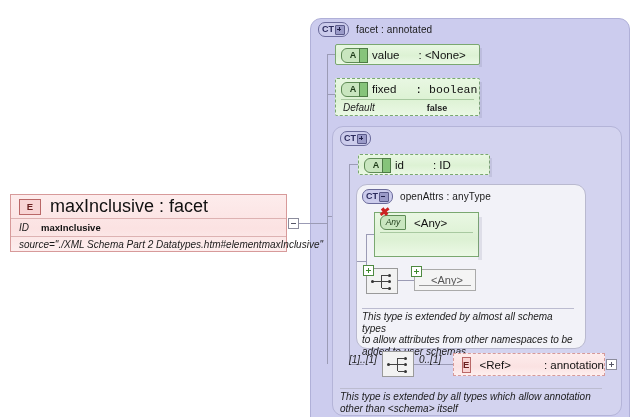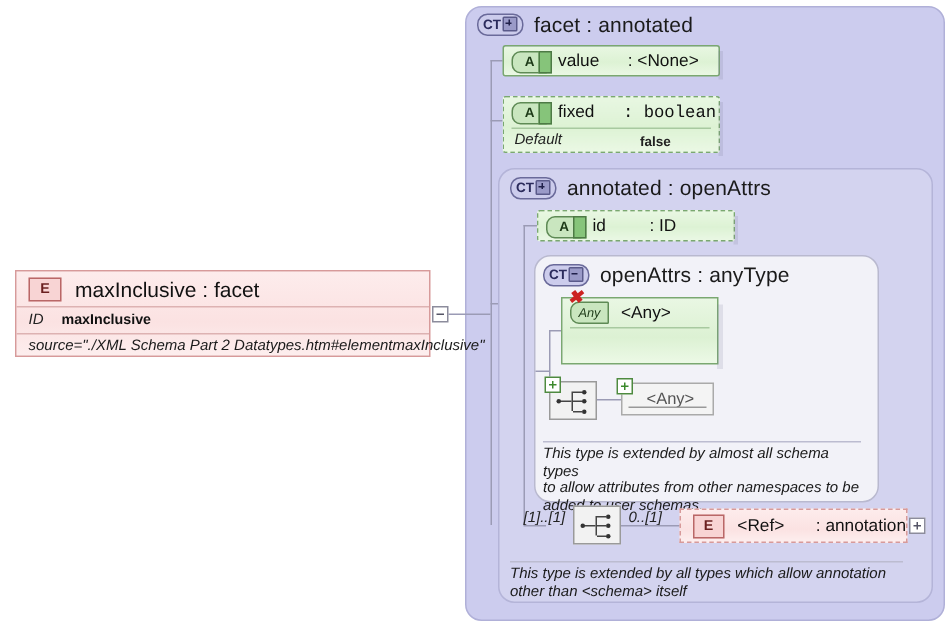--- a/index.html
+++ b/index.html
@@ -12,21 +12,21 @@
     height: 417px;
     position: relative;
     overflow: hidden;
     font-family: "Liberation Sans", sans-serif;
     font-size: 11px;
     color: #000000;
   }
 
   .canvas {
     position: absolute;
-    left: 0; top: 2px;
+    left: 0; top: 16px;
     width: 632px; height: 353px;
   }
 
   
   .line-h { position: absolute; height: 1px; background: #9b9bb5; }
   .line-v { position: absolute; width: 1px; background: #9b9bb5; }
 
   
   .ct-box {
     position: absolute;
@@ -85,21 +85,21 @@
     background: #20204a;
   }
   .ct-badge .pm.plus::after {
     content: "";
     position: absolute;
     left: 3px; top: 1px;
     width: 1px; height: 4px;
     background: #20204a;
   }
   .ct-title {
-    font-size: 14px;
+    font-size: 10px;
     color: #1a1a1a;
     letter-spacing: 0.1px;
   }
 
   
   .attr-node {
     position: absolute;
     box-sizing: border-box;
     background: linear-gradient(to bottom, #e8f7e2 0%, #ddf2d4 55%, #eaf8e4 100%);
     border: 1px solid #7aa870;
@@ -195,21 +195,21 @@
     line-height: 1;
   }
   .elem-row {
     display: flex;
     align-items: center;
     gap: 9px;
     padding-left: 8px;
     white-space: nowrap;
   }
   .elem-title {
-    font-size: 14px;
+    font-size: 18px;
     color: #111;
     font-weight: normal;
   }
   .elem-sep { height: 1px; background: #ddb2b2; }
   .elem-idrow {
     display: flex;
     align-items: center;
     gap: 12px;
     padding-left: 8px;
     white-space: nowrap;
@@ -414,21 +414,20 @@
   </div>
 
   <div class="line-h" style="left:327px; top:200px; width:8px;"></div>
   <div class="ct-box level2" style="left:332px; top:110px; width:290px; height:290px;"></div>
 
   <div class="ct-header" style="left:340px; top:115px;">
     <span class="ct-badge">
       <span>CT</span>
         <span class="pm plus"></span>
     </span>
-    <span class="ct-title">annotated : openAttrs</span>
   </div>
 
   <div class="line-v" style="left:349px; top:148px; height:200px;"></div>
 
   <div class="line-h" style="left:349px; top:148px; width:9px;"></div>
   <div class="attr-node dashed" style="left:358px; top:138px; width:132px; height:21px;">
     <div class="shadow"></div>
     <div class="attr-row">
       <span class="a-badge-wrap">
         <span class="a-badge">A</span>
@@ -509,21 +508,21 @@
   </div>
 
   <div class="line-h" style="left:414px; top:348px; width:42px;"></div>
 
   <span class="card" style="left:419px; top:338px;">0..[1]</span>
 
   <div class="elem-node dashed" style="left:453px; top:337px; width:152px; height:23px;">
     <div class="elem-row" style="height:21px;">
       <span class="e-badge">E</span>
       <span class="elem-title" style="font-size:11.5px;">&lt;Ref&gt;</span>
-      <span class="elem-title" style="font-size:11.5px; margin-left:12px;">: annotation</span>
+      <span class="elem-title" style="font-size:11.5px; margin-left:24px;">: annotation</span>
     </div>
   </div>
   <div class="pmbox plus" style="left:606px; top:343px;"></div>
 
   <div class="doc-rule" style="left:340px; top:372px; width:262px;"></div>
   <div class="doc" style="left:340px; top:375px; width:266px;">This type is extended by all types which allow annotation
 other than &lt;schema&gt; itself</div>
 
   <div class="elem-node" style="left:10px; top:178px; width:277px; height:58px;">
     <div class="elem-row" style="height:23px;">

